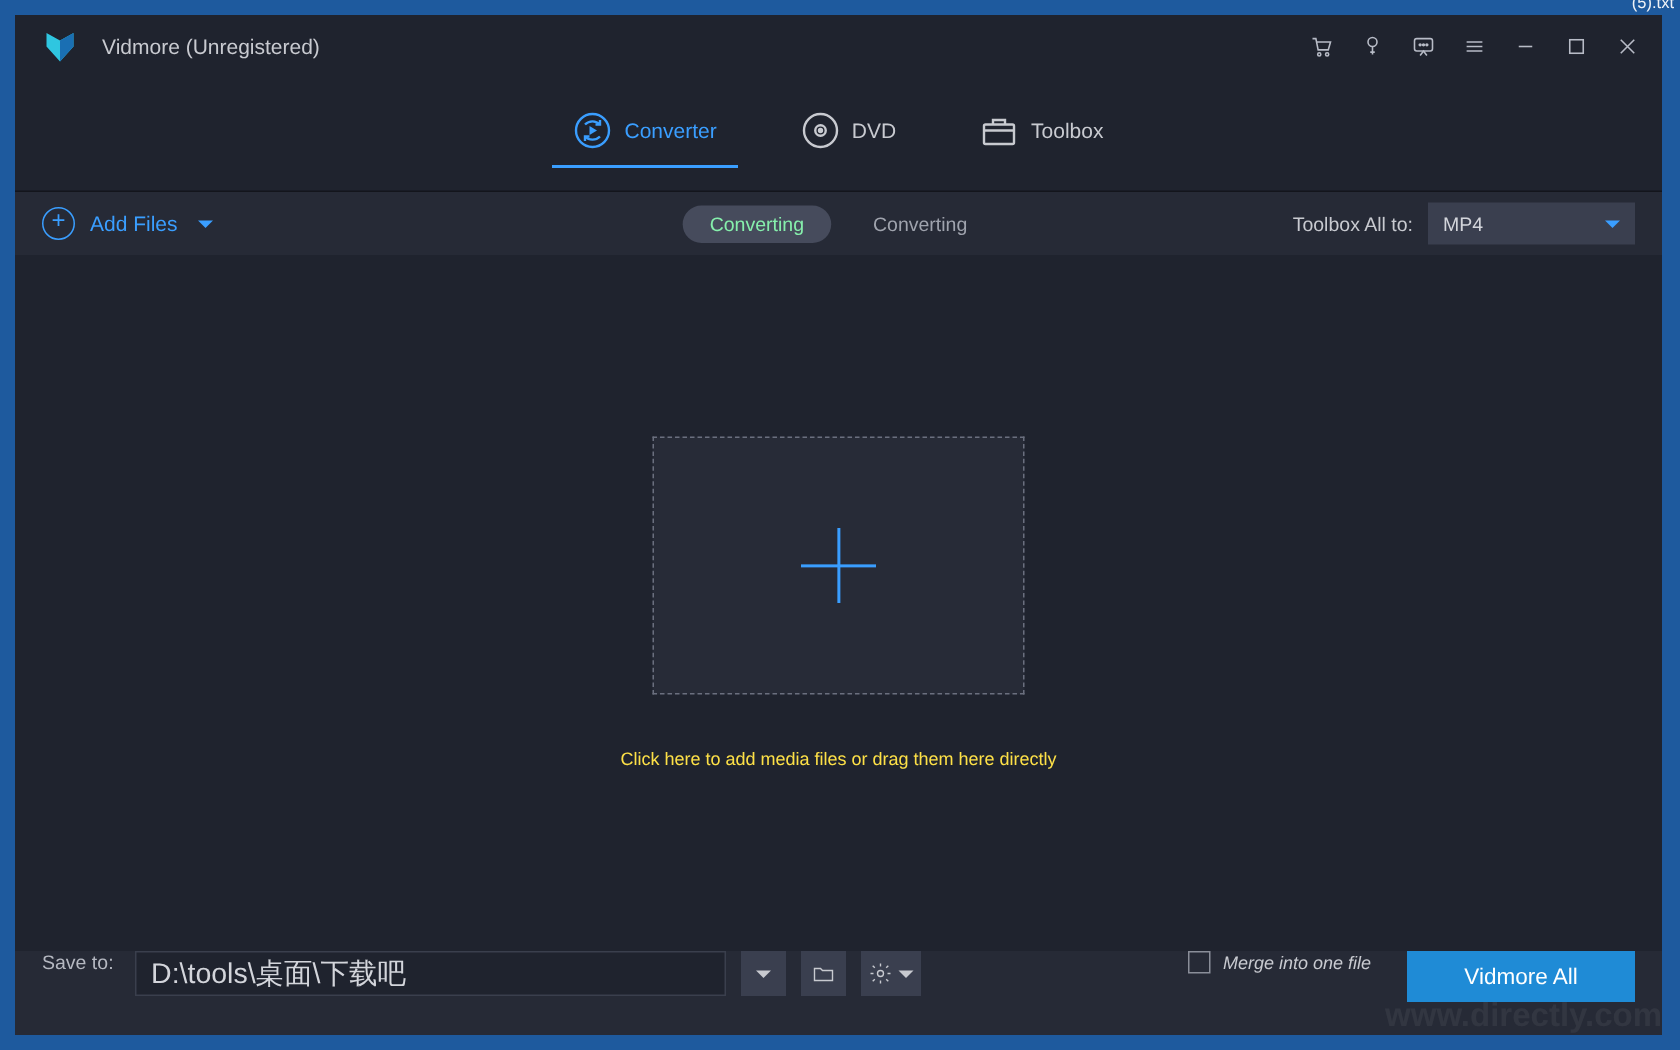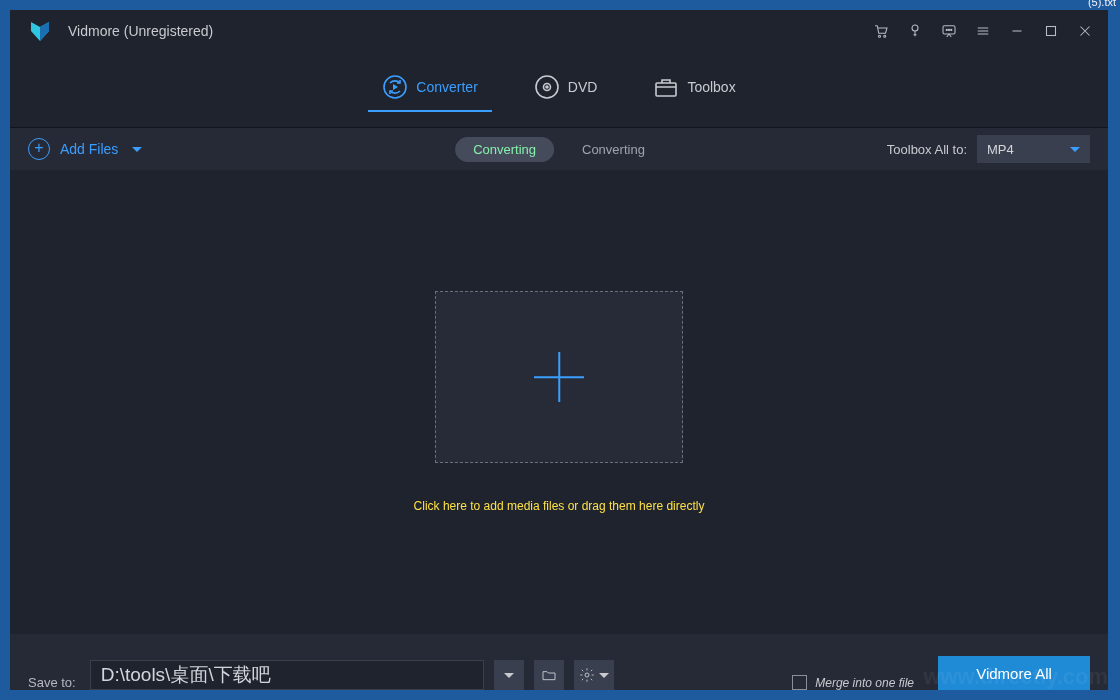--- a/index.html
+++ b/index.html
@@ -25,30 +25,30 @@
 .add-circle { width: 22px; height: 22px; border: 1.8px solid #3a9eff; border-radius: 50%; display: flex; align-items: center; justify-content: center; }
 .add-plus { color: #3a9eff; font-size: 16px; line-height: 1; position: relative; top: -1px; }
 .add-label { color: #3a9eff; font-size: 14px; }
 .add-caret { width: 0; height: 0; border-left: 5px solid transparent; border-right: 5px solid transparent; border-top: 5px solid #3a9eff; margin-left: 4px; }
 .sub-tabs { position: absolute; left: 50%; transform: translateX(-50%); display: flex; align-items: center; gap: 10px; }
 .pill { padding: 5px 18px; border-radius: 14px; font-size: 13px; cursor: pointer; }
 .pill.active { background: #464b5c; color: #86efac; }
 .pill:not(.active) { color: #9fa3ad; }
 .convert-to { margin-left: auto; display: flex; align-items: center; gap: 10px; }
 .convert-to-label { color: #c8cad0; font-size: 13px; }
-.format-select { width: 113px; height: 28px; background: #3a3f4f; display: flex; align-items: center; padding: 0 10px; font-size: 13px; color: #d3d5db; cursor: pointer; position: relative; }
+.format-select { width: 138px; height: 28px; background: #3a3f4f; display: flex; align-items: center; padding: 0 10px; font-size: 13px; color: #d3d5db; cursor: pointer; position: relative; }
 .format-caret { position: absolute; right: 10px; width: 0; height: 0; border-left: 5px solid transparent; border-right: 5px solid transparent; border-top: 5px solid #3a9eff; }
 .content { flex: 1; background: #1f232e; display: flex; flex-direction: column; align-items: center; justify-content: center; gap: 36px; }
 .dropzone { width: 248px; height: 172px; border: 1px dashed #6a6f7e; background: #272b37; display: flex; align-items: center; justify-content: center; cursor: pointer; }
 .big-plus { position: relative; width: 50px; height: 50px; }
 .big-plus::before, .big-plus::after { content: ""; position: absolute; background: #3a9eff; }
 .big-plus::before { left: 50%; top: 0; width: 1.5px; height: 100%; transform: translateX(-50%); }
 .big-plus::after { top: 50%; left: 0; height: 1.5px; width: 100%; transform: translateY(-50%); }
 .drop-text { color: #fde047; font-size: 12px; }
-.bottombar { height: 56px; background: #262a36; display: flex; align-items: flex-end; padding: 0 18px; gap: 10px; }
+.bottombar { height: 56px; background: #262a36; display: flex; align-items: flex-start; padding: 0 18px; gap: 10px; }
 .save-label { color: #b5b8c1; font-size: 13px; margin-right: 4px; }
 .path-box { width: 394px; height: 30px; background: #1f232e; border: 1px solid #3a3f4d; display: flex; align-items: center; padding: 0 10px; color: #d3d5db; font-size: 19px; }
 .small-btn { width: 30px; height: 30px; background: #3a3f4f; display: flex; align-items: center; justify-content: center; cursor: pointer; }
 .small-btn svg { width: 16px; height: 16px; stroke: #c8cad0; fill: none; stroke-width: 1.4; }
 .sb-caret { width: 0; height: 0; border-left: 5px solid transparent; border-right: 5px solid transparent; border-top: 5px solid #c8cad0; }
 .gear-btn { width: 40px; height: 30px; background: #3a3f4f; display: flex; align-items: center; justify-content: center; gap: 4px; cursor: pointer; }
 .gear-btn svg { width: 16px; height: 16px; stroke: #c8cad0; fill: none; stroke-width: 1.4; }
 .merge { margin-left: auto; display: flex; align-items: center; gap: 8px; cursor: pointer; }
 .checkbox { width: 15px; height: 15px; border: 1.5px solid #8a8e99; }
 .merge-label { color: #c8cad0; font-size: 12px; font-style: italic; }

